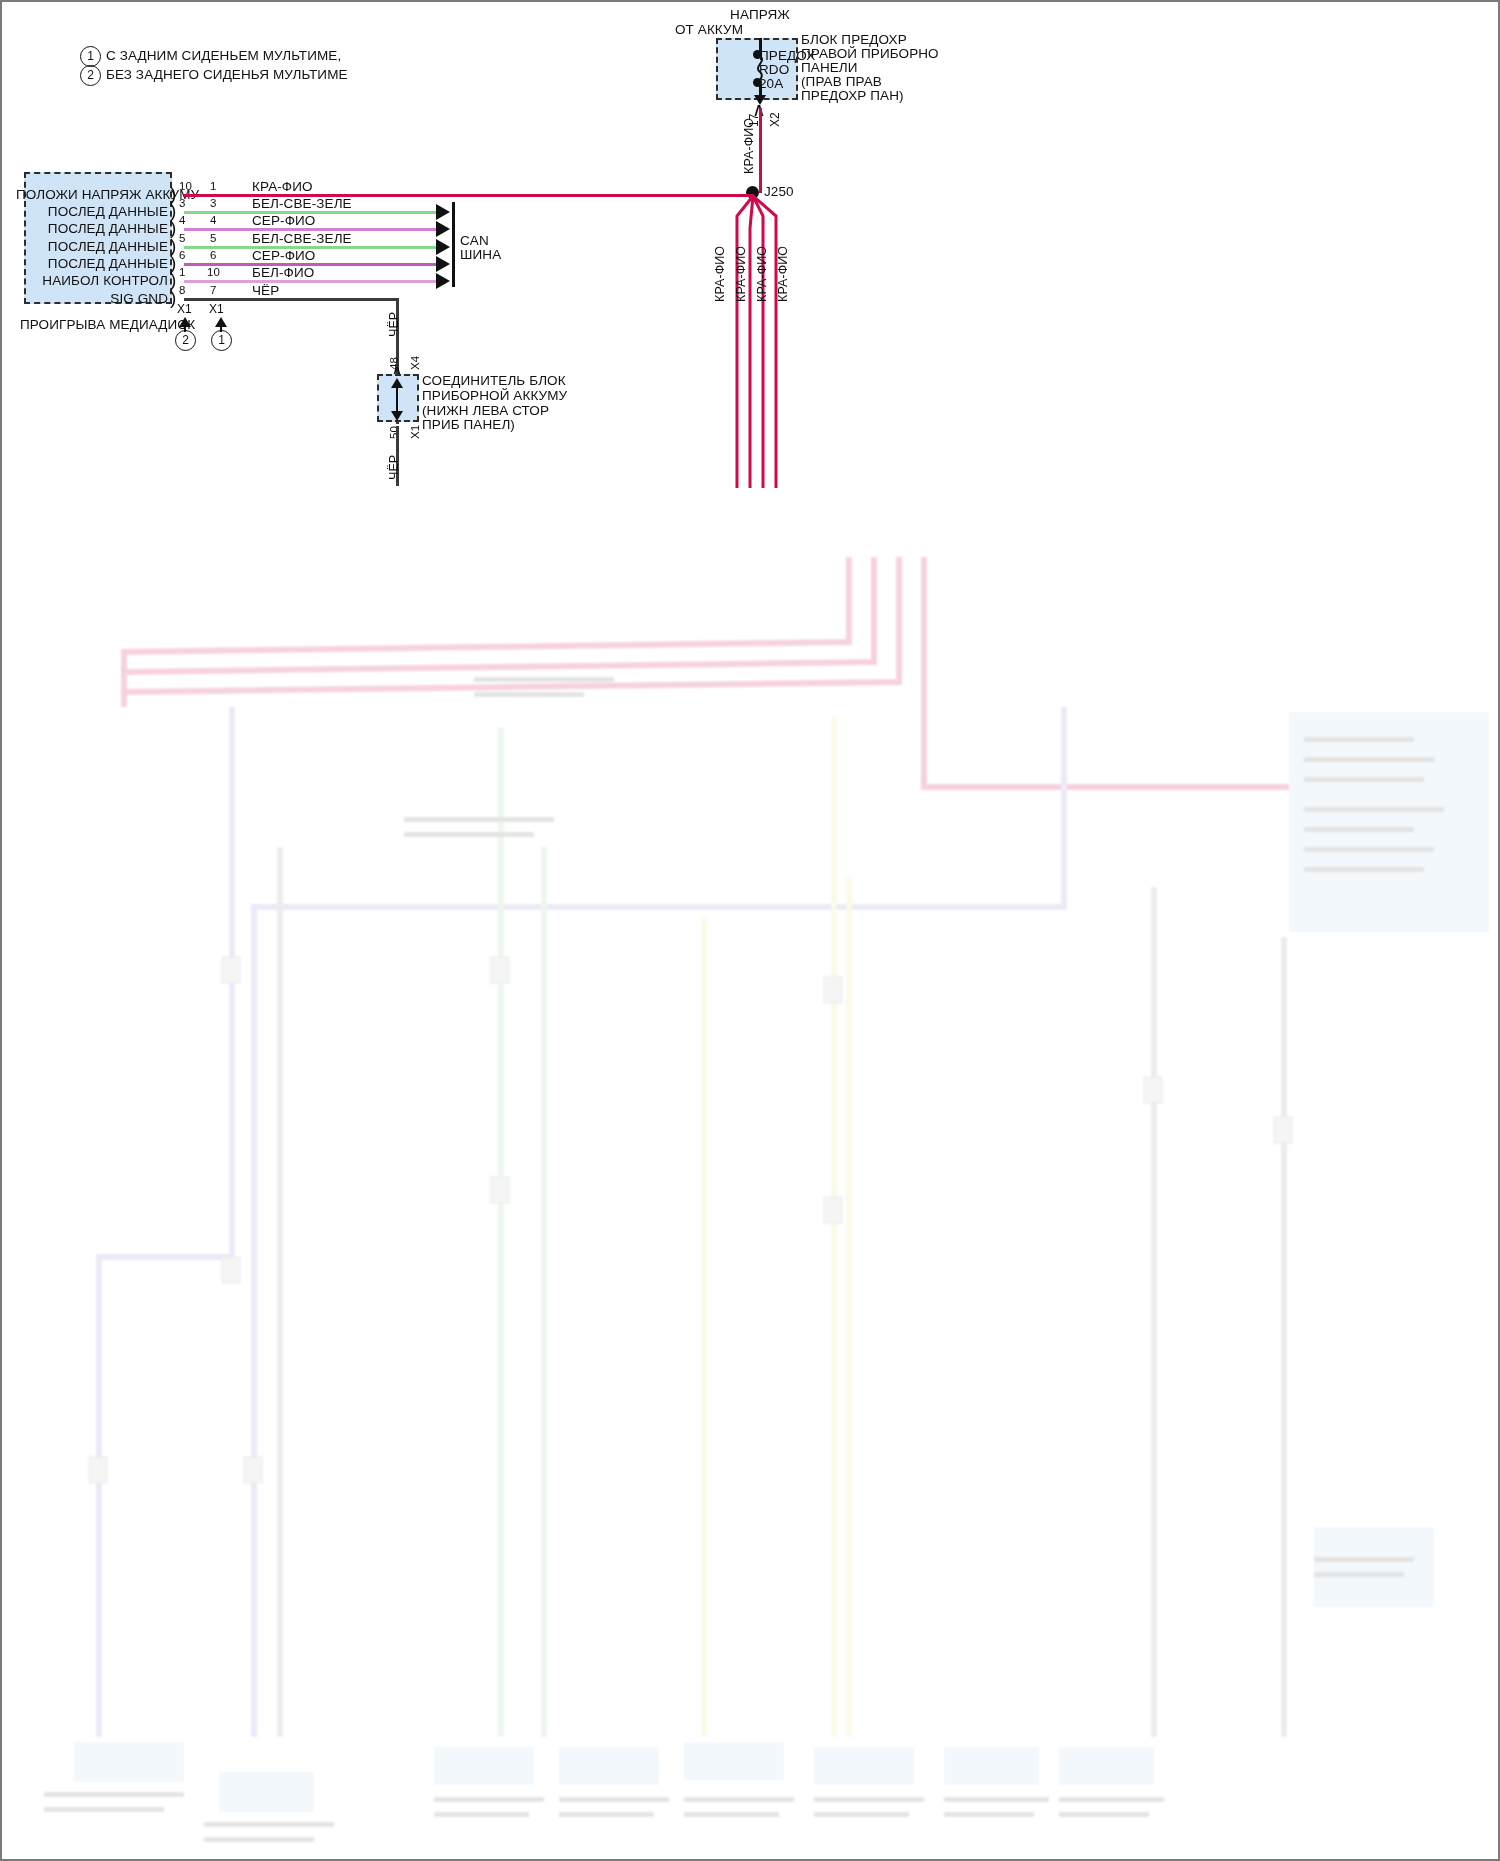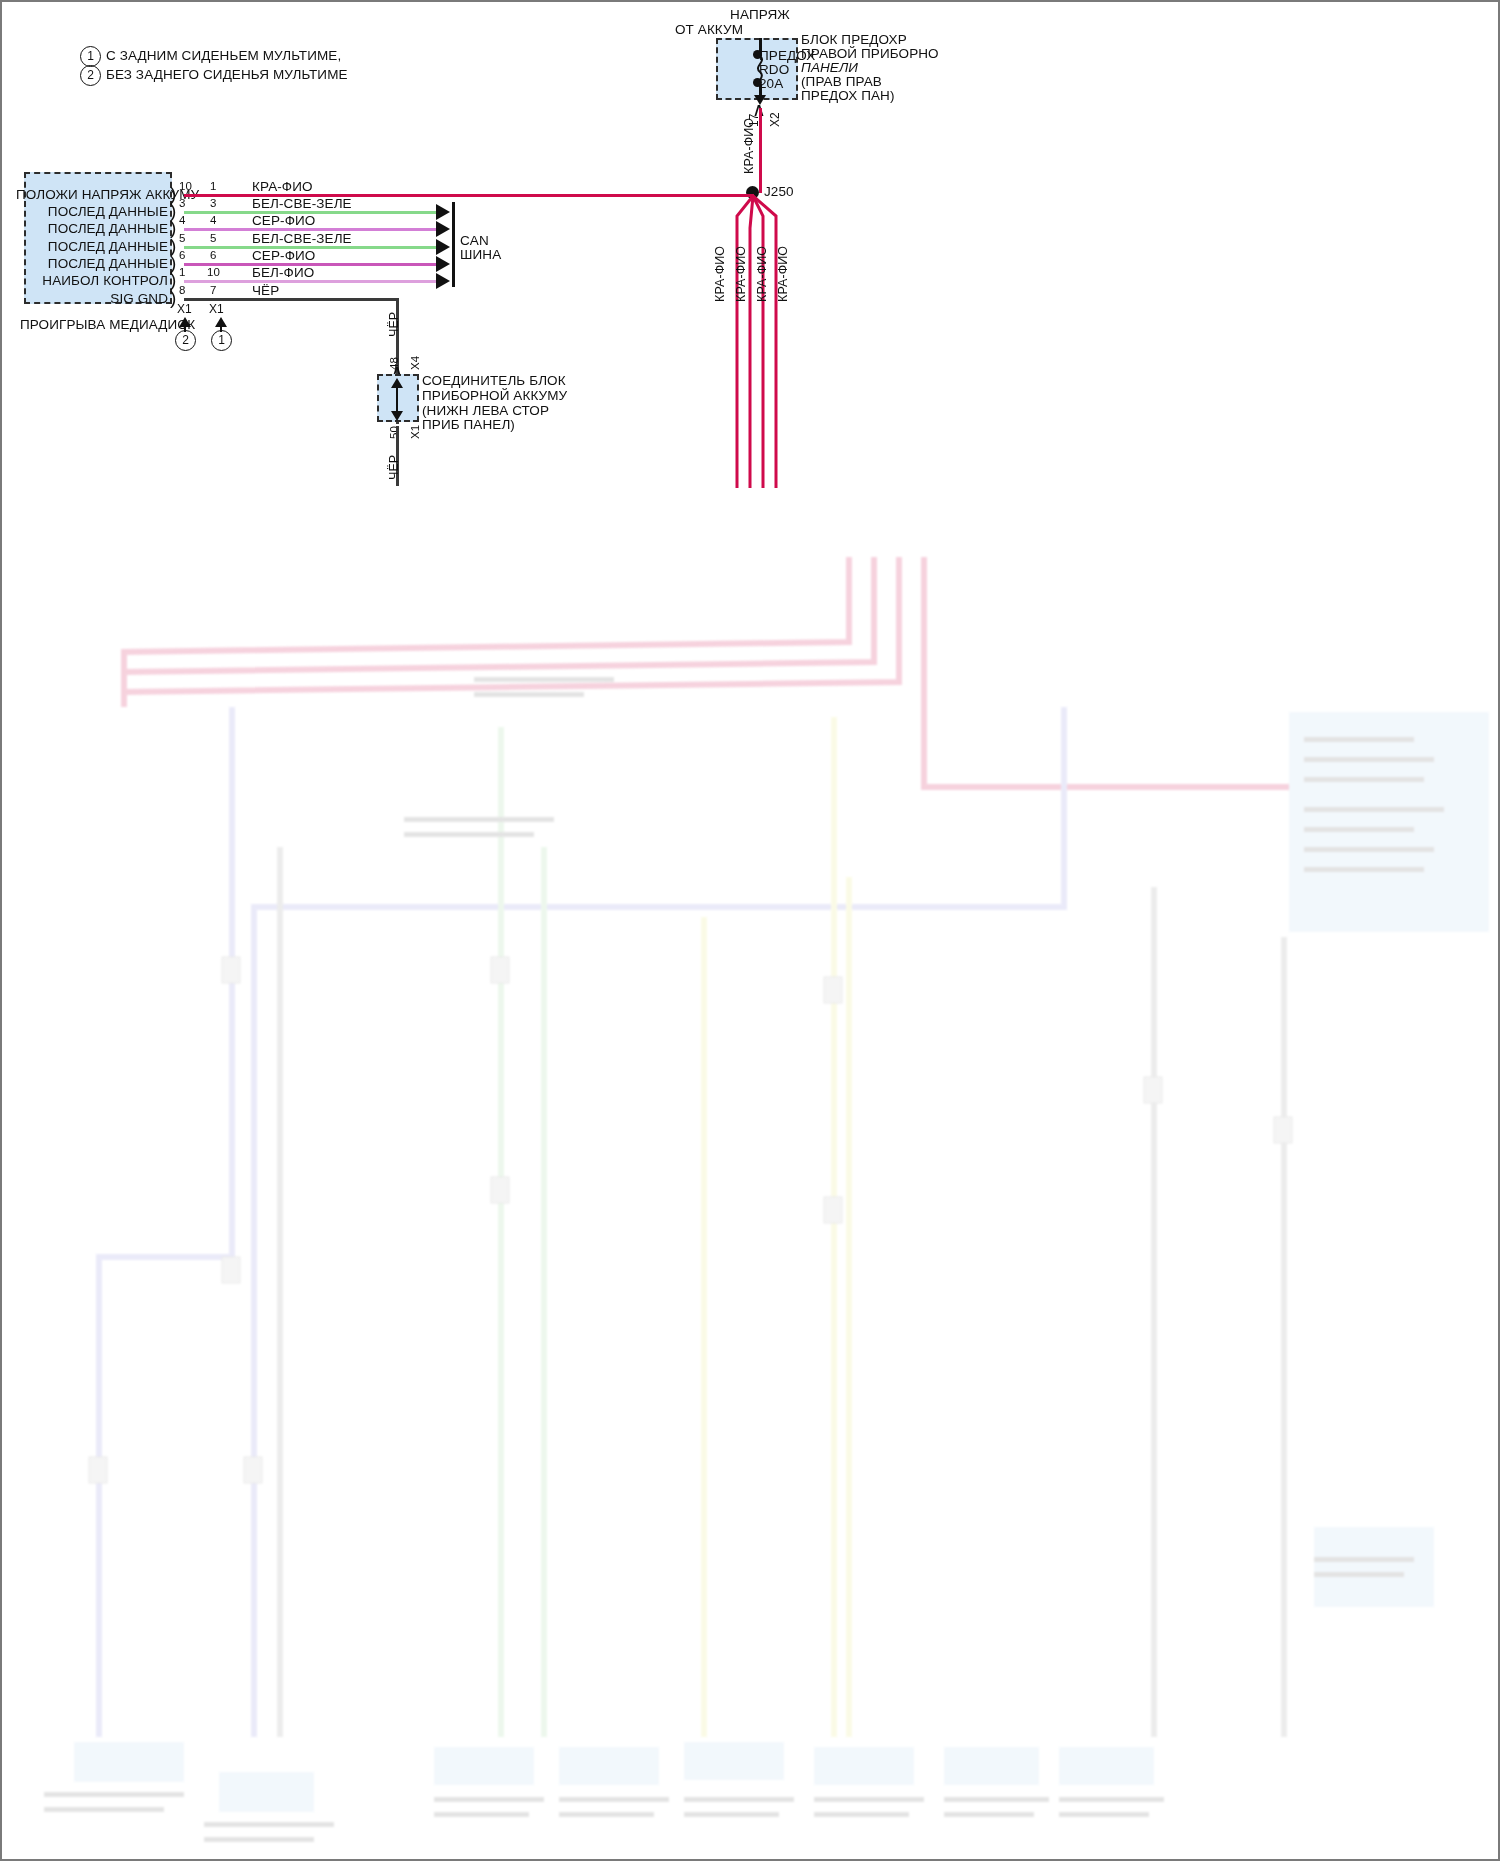--- a/index.html
+++ b/index.html
@@ -56,23 +56,23 @@
   <div class="dot" style="left:751px;top:76px;width:9px;height:9px;"></div>
   <div class="wire v" style="left:757px;top:82px;height:14px;border-color:#111;"></div>
   <div class="arrowD" style="left:752px;top:93px;"></div>
 
   <div class="t" style="left:757px;top:46px;">ПРЕДОХ</div>
   <div class="t" style="left:757px;top:60px;">RDO</div>
   <div class="t" style="left:757px;top:74px;">20A</div>
 
   <div class="t" style="left:799px;top:30px;">БЛОК ПРЕДОХР</div>
   <div class="t" style="left:799px;top:44px;">ПРАВОЙ ПРИБОРНО</div>
-  <div class="t" style="left:799px;top:58px;font-style:italic;">ПАНЕЛИ</div>
+  <div class="t" style="left:799px;top:58px;">ПАНЕЛИ</div>
   <div class="t" style="left:799px;top:72px;">(ПРАВ ПРАВ</div>
-  <div class="t" style="left:799px;top:86px;">ПРЕДОХ ПАН)</div>
+  <div class="t" style="left:799px;top:86px;">ПРЕДОХР ПАН)</div>
 
   <div class="t vert" style="left:745px;top:125px;font-size:12px;">17</div>
   <div class="t vert" style="left:766px;top:125px;font-size:12px;">X2</div>
   <div class="pinarc" style="left:750px;top:100px;">∧</div>
 
   <div class="wire v" style="left:757px;top:106px;height:85px;border-color:#cf0a4b;"></div>
   <div class="t vert" style="left:740px;top:172px;font-size:12.5px;">КРА-ФИО</div>
 
   <div class="dot" style="left:744px;top:184px;"></div>
   <div class="t" style="left:762px;top:182px;">J250</div>

